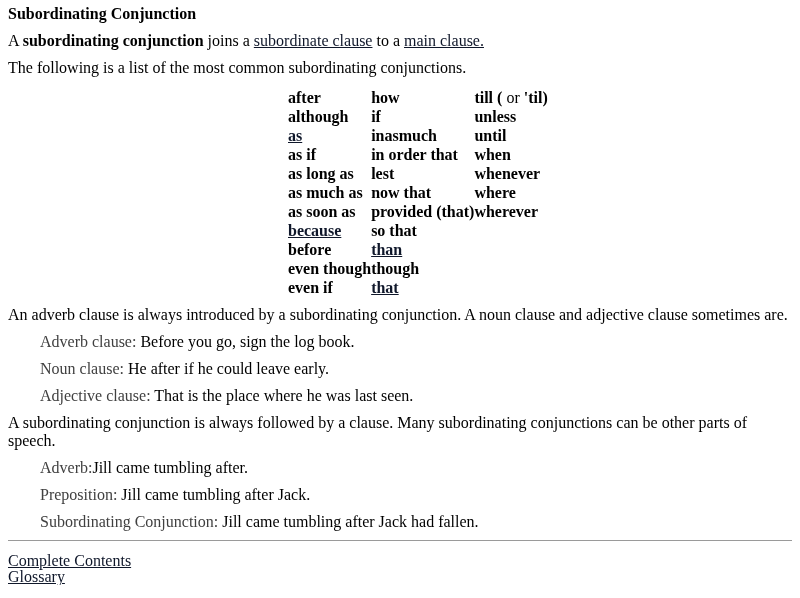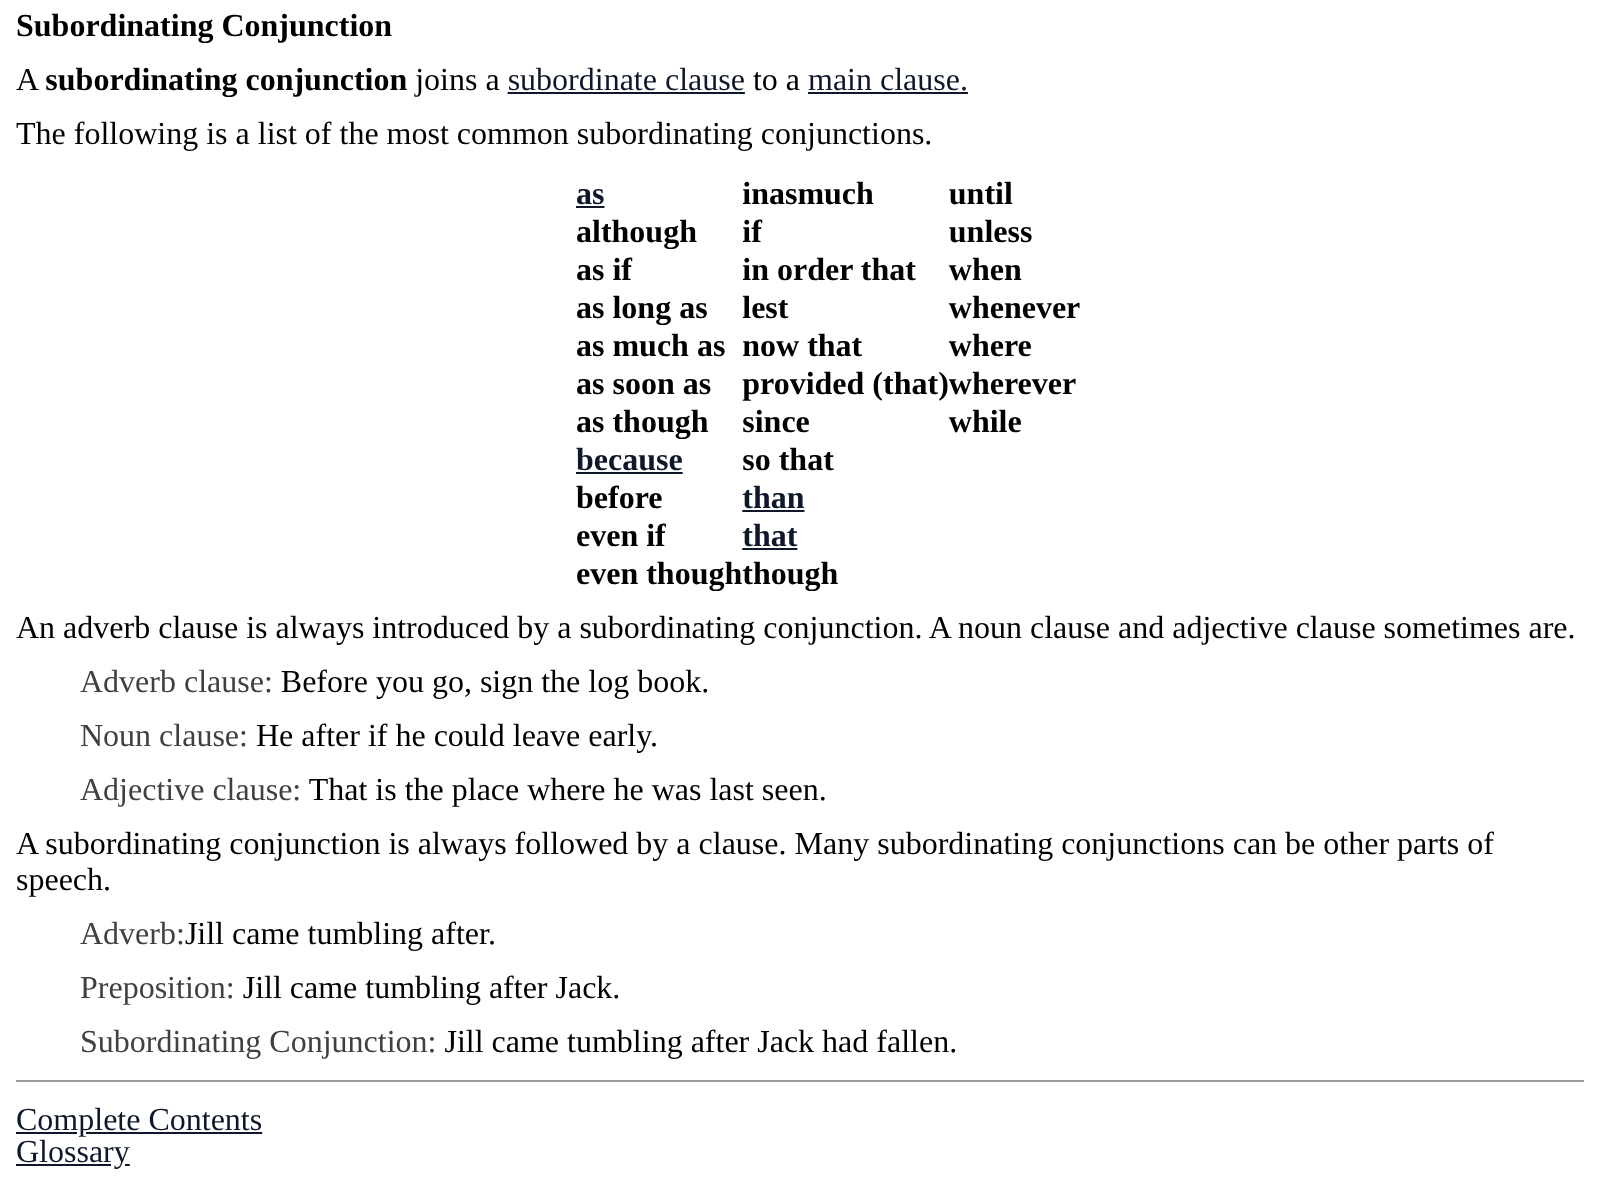--- a/index.html
+++ b/index.html
@@ -46,29 +46,34 @@
 <body>
 
 <p class="first"><b>Subordinating Conjunction</b></p>
 
 <p><span>A </span><b>subordinating conjunction</b><span> joins a </span><a href="#">subordinate clause</a><span> to a </span><a href="#">main clause.</a></p>
 
 <p>The following is a list of the most common subordinating conjunctions.</p>
 
 <table class="conj">
   <tbody>
-  <tr>
-    <td class="c1"><a href="#">as</a></td>
-    <td class="c2"><span>inasmuch</span></td>
-    <td class="c3"><span>until</span></td>
+      <tr>
+    <td class="c1"><span>after</span></td>
+    <td class="c2"><span>how</span></td>
+    <td class="c3"><span>till (</span> <span class="nw">or</span> <span>'til)</span></td>
   </tr>
   <tr>
     <td class="c1"><span>although</span></td>
     <td class="c2"><span>if</span></td>
     <td class="c3"><span>unless</span></td>
+  </tr>
+  <tr>
+    <td class="c1"><a href="#">as</a></td>
+    <td class="c2"><span>inasmuch</span></td>
+    <td class="c3"><span>until</span></td>
   </tr>
   <tr>
     <td class="c1"><span>as if</span></td>
     <td class="c2"><span>in order that</span></td>
     <td class="c3"><span>when</span></td>
   </tr>
   <tr>
     <td class="c1"><span>as long as</span></td>
     <td class="c2"><span>lest</span></td>
     <td class="c3"><span>whenever</span></td>
@@ -77,42 +82,37 @@
     <td class="c1"><span>as much as</span></td>
     <td class="c2"><span>now that</span></td>
     <td class="c3"><span>where</span></td>
   </tr>
   <tr>
     <td class="c1"><span>as soon as</span></td>
     <td class="c2"><span>provided (that)</span></td>
     <td class="c3"><span>wherever</span></td>
   </tr>
   <tr>
-    <td class="c1"><span>as though</span></td>
-    <td class="c2"><span>since</span></td>
-    <td class="c3"><span>while</span></td>
-  </tr>
-  <tr>
     <td class="c1"><a href="#">because</a></td>
     <td class="c2"><span>so that</span></td>
     <td class="c3"></td>
   </tr>
   <tr>
     <td class="c1"><span>before</span></td>
     <td class="c2"><a href="#">than</a></td>
     <td class="c3"></td>
   </tr>
   <tr>
-    <td class="c1"><span>even if</span></td>
-    <td class="c2"><a href="#">that</a></td>
+    <td class="c1"><span>even though</span></td>
+    <td class="c2"><span>though</span></td>
     <td class="c3"></td>
   </tr>
   <tr>
-    <td class="c1"><span>even though</span></td>
-    <td class="c2"><span>though</span></td>
+    <td class="c1"><span>even if</span></td>
+    <td class="c2"><a href="#">that</a></td>
     <td class="c3"></td>
   </tr>
 </tbody>
   </table>
 
 <p>An adverb clause is always introduced by a subordinating conjunction. A noun clause and adjective clause sometimes are.</p>
 
 <p class="indent"><span class="example-label">Adverb clause:</span><span> Before you go, sign the log book.</span></p>
 <p class="indent"><span class="example-label">Noun clause:</span><span> He after if he could leave early.</span></p>
 <p class="indent"><span class="example-label">Adjective clause:</span><span> That is the place where he was last seen.</span></p>

